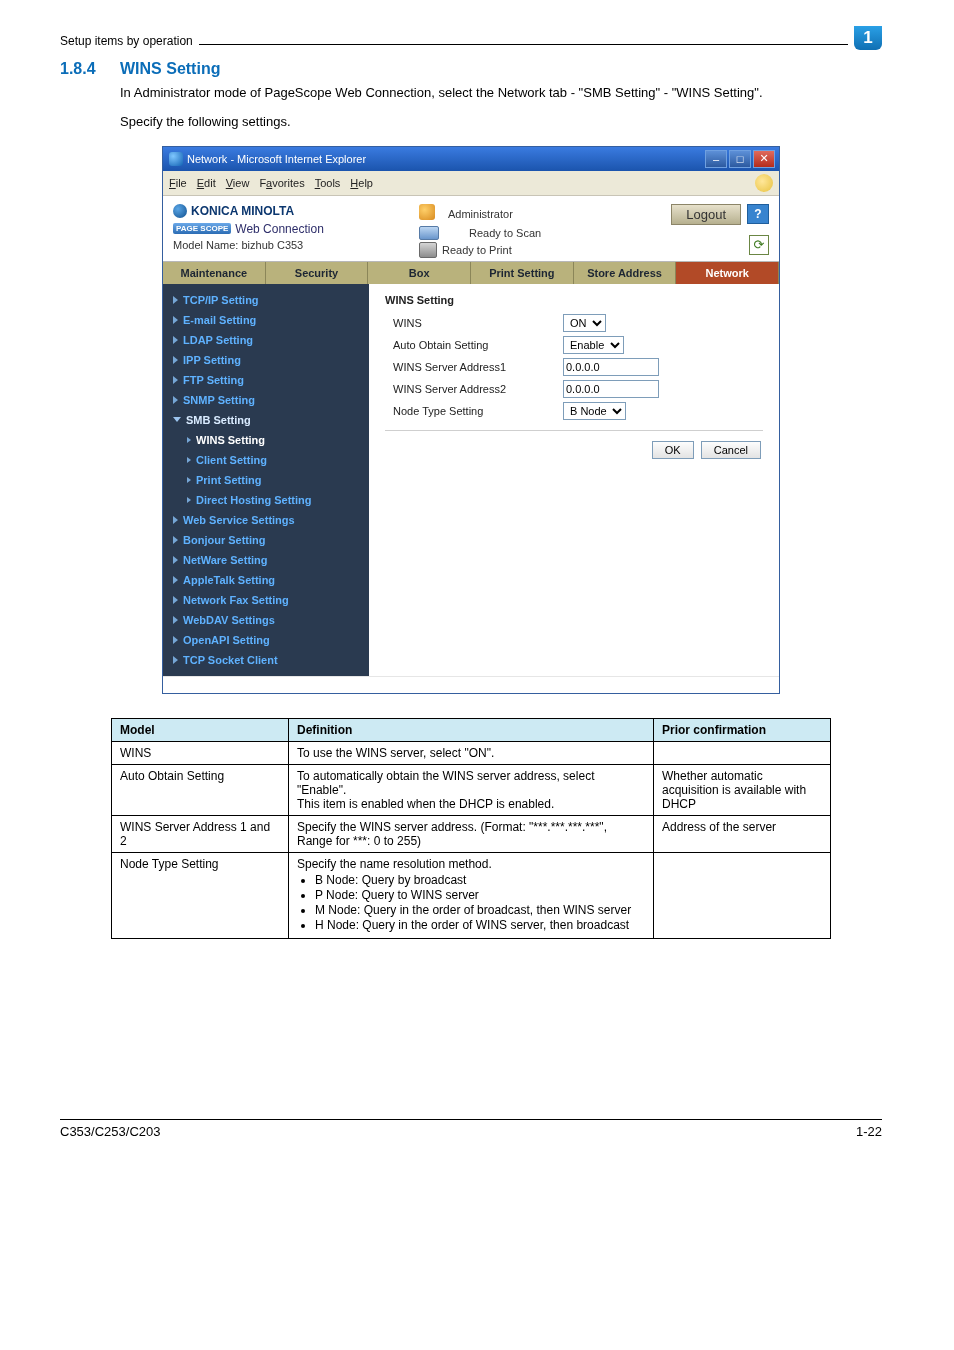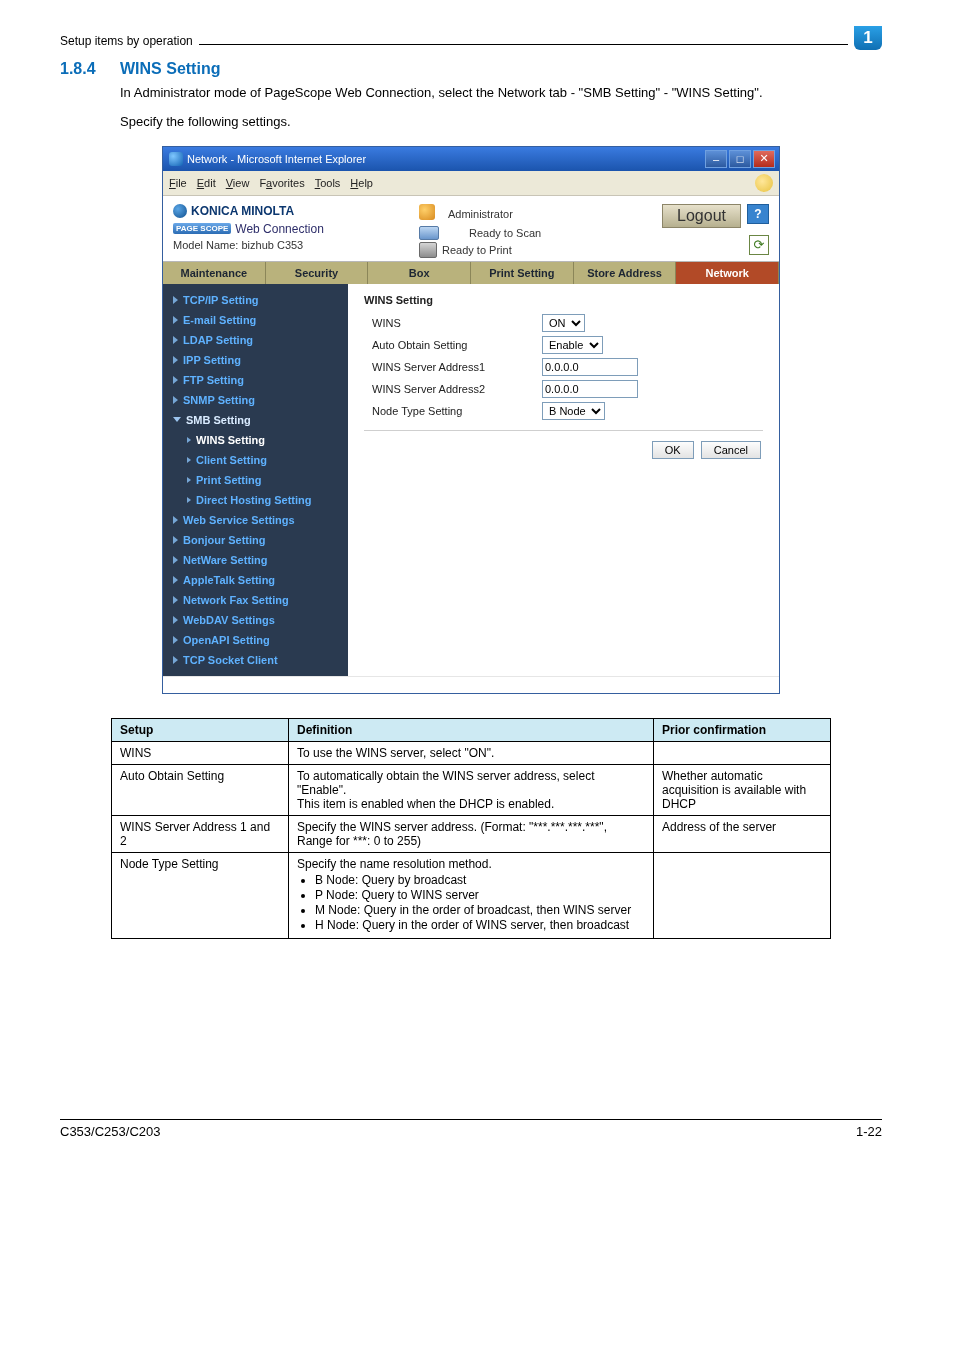--- a/index.html
+++ b/index.html
@@ -207,21 +207,21 @@
     background: linear-gradient(#d5d5d5,#8d8d8d);
     border: 1px solid #6a6a6a;
     border-radius: 2px;
   }
   .logout-btn {
     position: absolute;
     right: 38px;
     top: 8px;
     background: linear-gradient(#e7e1cb, #b6b08f);
     border: 1px solid #8c8568;
-    font-size: 16px;
+    font-size: 13px;
     padding: 2px 14px;
     color: #333;
   }
   .help-btn {
     position: absolute;
     right: 10px;
     top: 8px;
     width: 20px;
     height: 18px;
     background: #3884cf;
@@ -268,21 +268,21 @@
     color: #fff;
   }
 
   
   .content-area {
     display: flex;
     background: #fff;
     min-height: 360px;
   }
   .sidebar {
-    width: 185px;
+    width: 206px;
     background: #2a3a50;
     padding: 6px 0;
   }
   .sidebar-item, .sidebar-sub {
     display: flex;
     align-items: center;
     color: #5fb2ff;
     font-size: 11px;
     font-weight: bold;
     padding: 4px 8px 4px 10px;
@@ -589,21 +589,21 @@
           <button>Cancel</button>
         </div>
       </div>
     </div>
     <div style="height:16px;background:#fff;border-top:1px solid #e6e6e6"></div>
   </div>
 
   <table class="def-table">
     <tbody>
         <tr>
-      <th class="c1">Setup</th>
+      <th class="c1">Model</th>
       <th>Definition</th>
       <th class="c3">Prior confirmation</th>
     </tr>
     <tr>
       <td>WINS</td>
       <td>To use the WINS server, select "ON".</td>
       <td></td>
     </tr>
     <tr>
       <td>Auto Obtain Setting</td>

